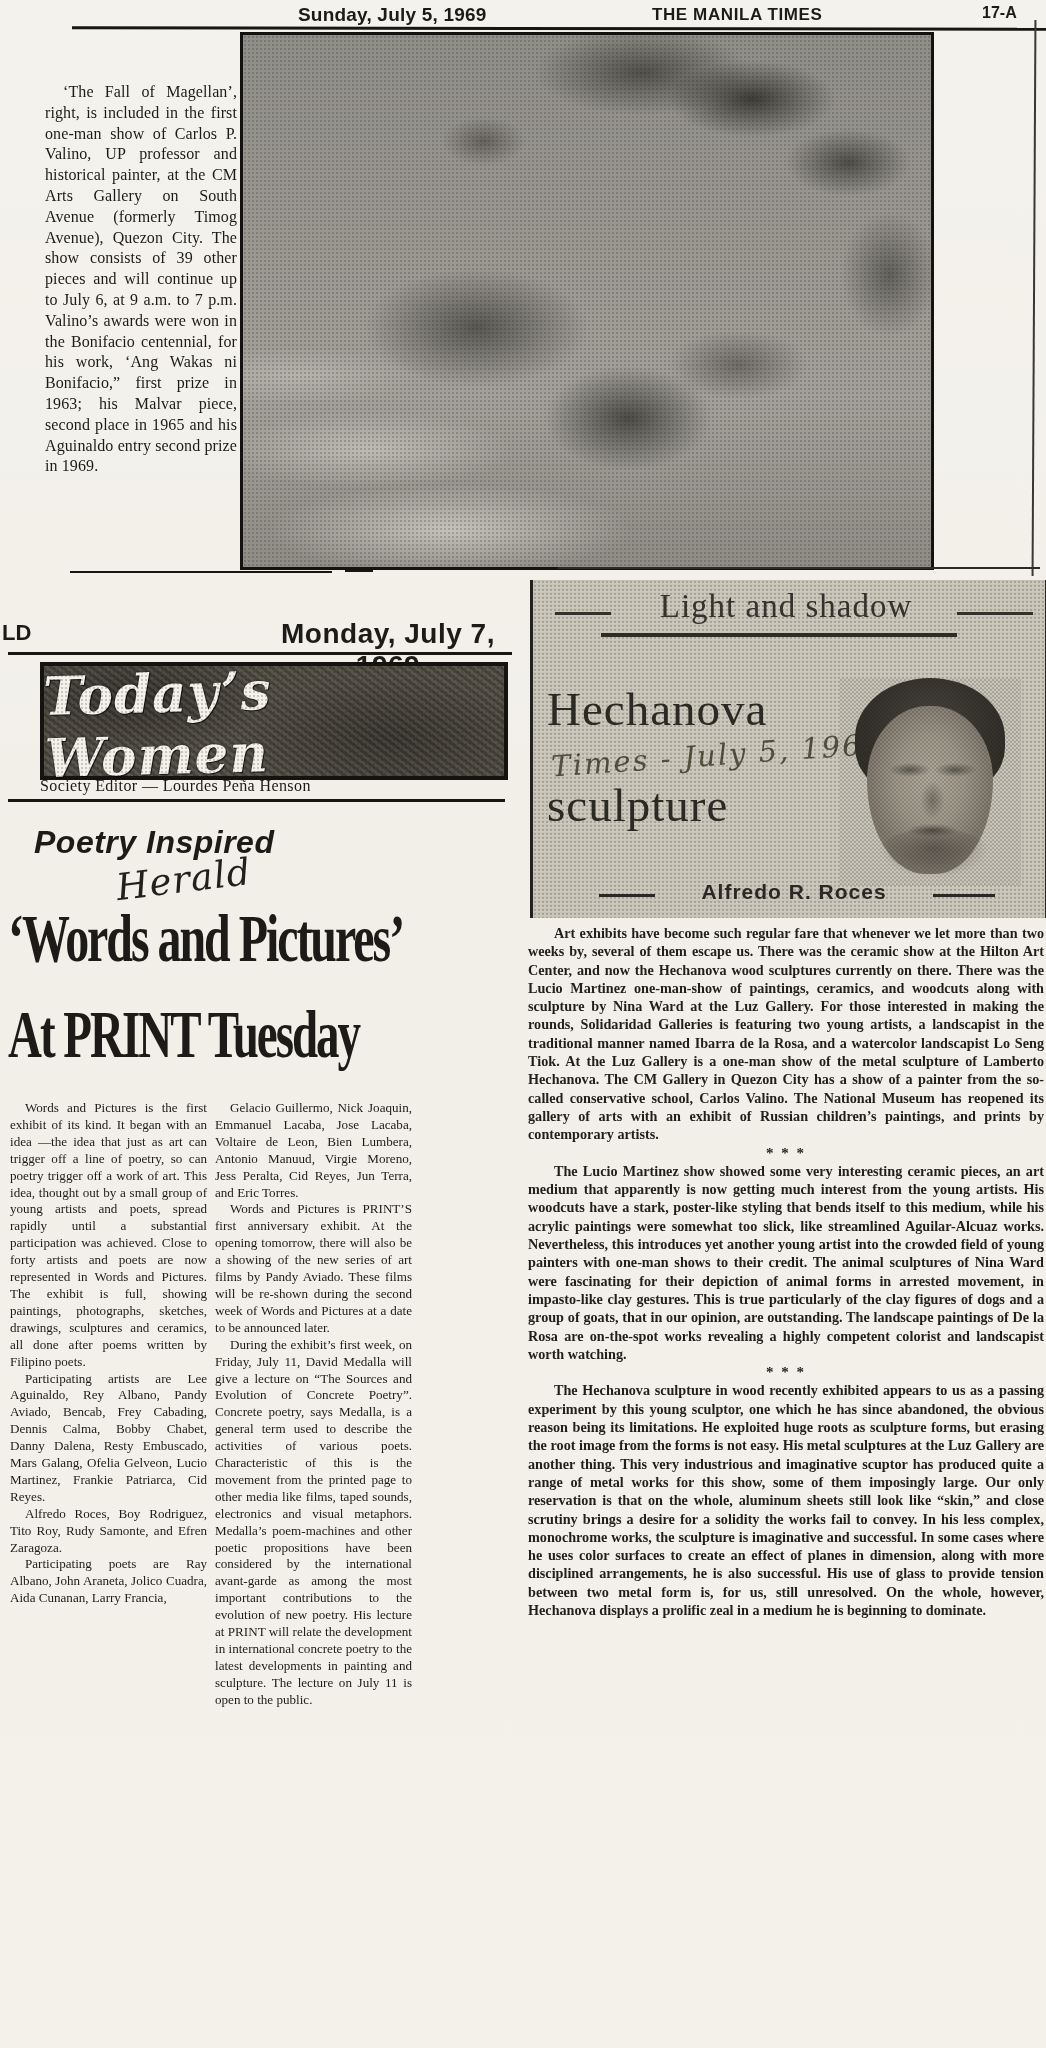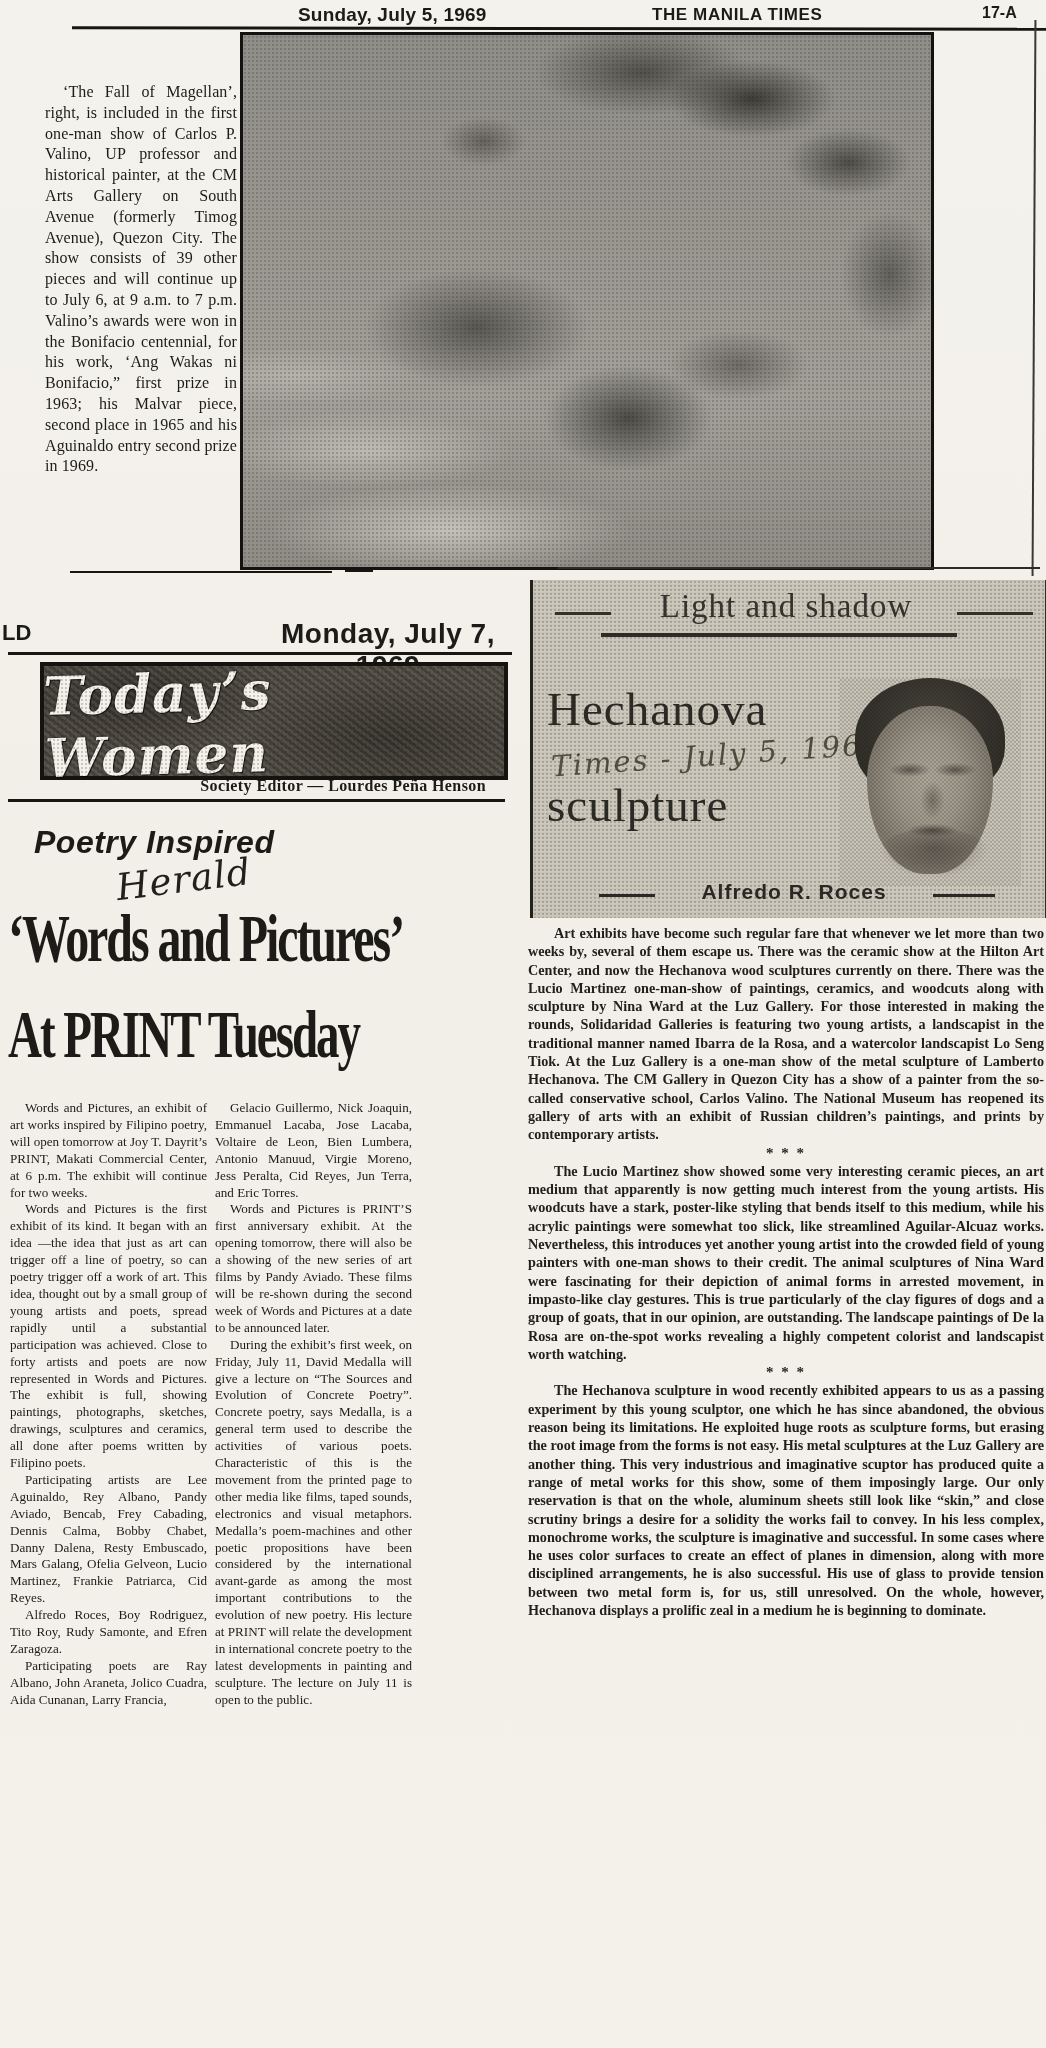--- a/index.html
+++ b/index.html
@@ -58,21 +58,21 @@
       radial-gradient(ellipse 200px 80px at 75% 65%, rgba(28,26,22,.45), transparent 75%),
       #5a564d;
   }
   .tw-text{
     position:absolute;inset:0;display:flex;align-items:center;justify-content:center;
     color:#f3f1ea;font-style:italic;font-weight:bold;font-size:53px;
     transform:rotate(-1.5deg);letter-spacing:1px;
     text-shadow:0 0 2px rgba(0,0,0,.8), 1px 1px 0 rgba(0,0,0,.6);
     font-family:"DejaVu Serif", serif;
   }
-  .society{top:777px;left:40px;width:446px;font-size:16px;font-weight:bold;text-align:right;letter-spacing:.4px;}
+  .society{top:777px;left:40px;width:446px;font-size:16px;font-weight:normal;text-align:left;letter-spacing:.4px;}
   .society-rule{top:799px;left:8px;width:497px;height:2.5px;}
   
   .kicker{top:824px;left:34px;font-size:32px;font-weight:bold;font-style:italic;letter-spacing:.5px;}
   .hand-herald{
     top:858px;left:116px;font-size:37px;font-style:italic;color:#23201c;
     transform:rotate(-7deg);font-family:"DejaVu Serif", serif;letter-spacing:1px;
   }
   .headline{left:8px;font-weight:bold;letter-spacing:-2px;white-space:nowrap;transform-origin:top left;}
   .headline.l1{top:900px;font-size:47px;transform:scale(1.02,1.42);}
   .headline.l2{top:996px;font-size:47px;transform:scale(1.0,1.42);}
@@ -153,21 +153,20 @@
   </div>
   <div class="abs society">Society Editor — Lourdes Peña Henson</div>
   <div class="abs rule society-rule"></div>
 
   <div class="abs sans kicker">Poetry Inspired</div>
   <div class="abs hand-herald">Herald</div>
   <div class="abs headline l1">‘Words and Pictures’</div>
   <div class="abs headline l2">At PRINT Tuesday</div>
 
   <div class="abs col col1 just">
-    <p>Words and Pictures, an exhibit of art works inspired by Filipino poetry, will open tomorrow at Joy T. Dayrit’s PRINT, Makati Commercial Center, at 6 p.m. The exhibit will continue for two weeks.</p>
     <p>Words and Pictures is the first exhibit of its kind. It began with an idea —the idea that just as art can trigger off a line of poetry, so can poetry trigger off a work of art. This idea, thought out by a small group of young artists and poets, spread rapidly until a substantial participation was achieved. Close to forty artists and poets are now represented in Words and Pictures. The exhibit is full, showing paintings, photographs, sketches, drawings, sculptures and ceramics, all done after poems written by Filipino poets.</p>
     <p>Participating artists are Lee Aguinaldo, Rey Albano, Pandy Aviado, Bencab, Frey Cabading, Dennis Calma, Bobby Chabet, Danny Dalena, Resty Embuscado, Mars Galang, Ofelia Gelveon, Lucio Martinez, Frankie Patriarca, Cid Reyes.</p>
     <p>Alfredo Roces, Boy Rodriguez, Tito Roy, Rudy Samonte, and Efren Zaragoza.</p>
     <p>Participating poets are Ray Albano, John Araneta, Jolico Cuadra, Aida Cunanan, Larry Francia,</p>
   </div>
   <div class="abs col col2 just">
     <p>Gelacio Guillermo, Nick Joaquin, Emmanuel Lacaba, Jose Lacaba, Voltaire de Leon, Bien Lumbera, Antonio Manuud, Virgie Moreno, Jess Peralta, Cid Reyes, Jun Terra, and Eric Torres.</p>
     <p>Words and Pictures is PRINT’S first anniversary exhibit. At the opening tomorrow, there will also be a showing of the new series of art films by Pandy Aviado. These films will be re-shown during the second week of Words and Pictures at a date to be announced later.</p>
     <p>During the exhibit’s first week, on Friday, July 11, David Medalla will give a lecture on “The Sources and Evolution of Concrete Poetry”. Concrete poetry, says Medalla, is a general term used to describe the activities of various poets. Characteristic of this is the movement from the printed page to other media like films, taped sounds, electronics and visual metaphors. Medalla’s poem-machines and other poetic propositions have been considered by the international avant-garde as among the most important contributions to the evolution of new poetry. His lecture at PRINT will relate the development in international concrete poetry to the latest developments in painting and sculpture. The lecture on July 11 is open to the public.</p>
   </div>

